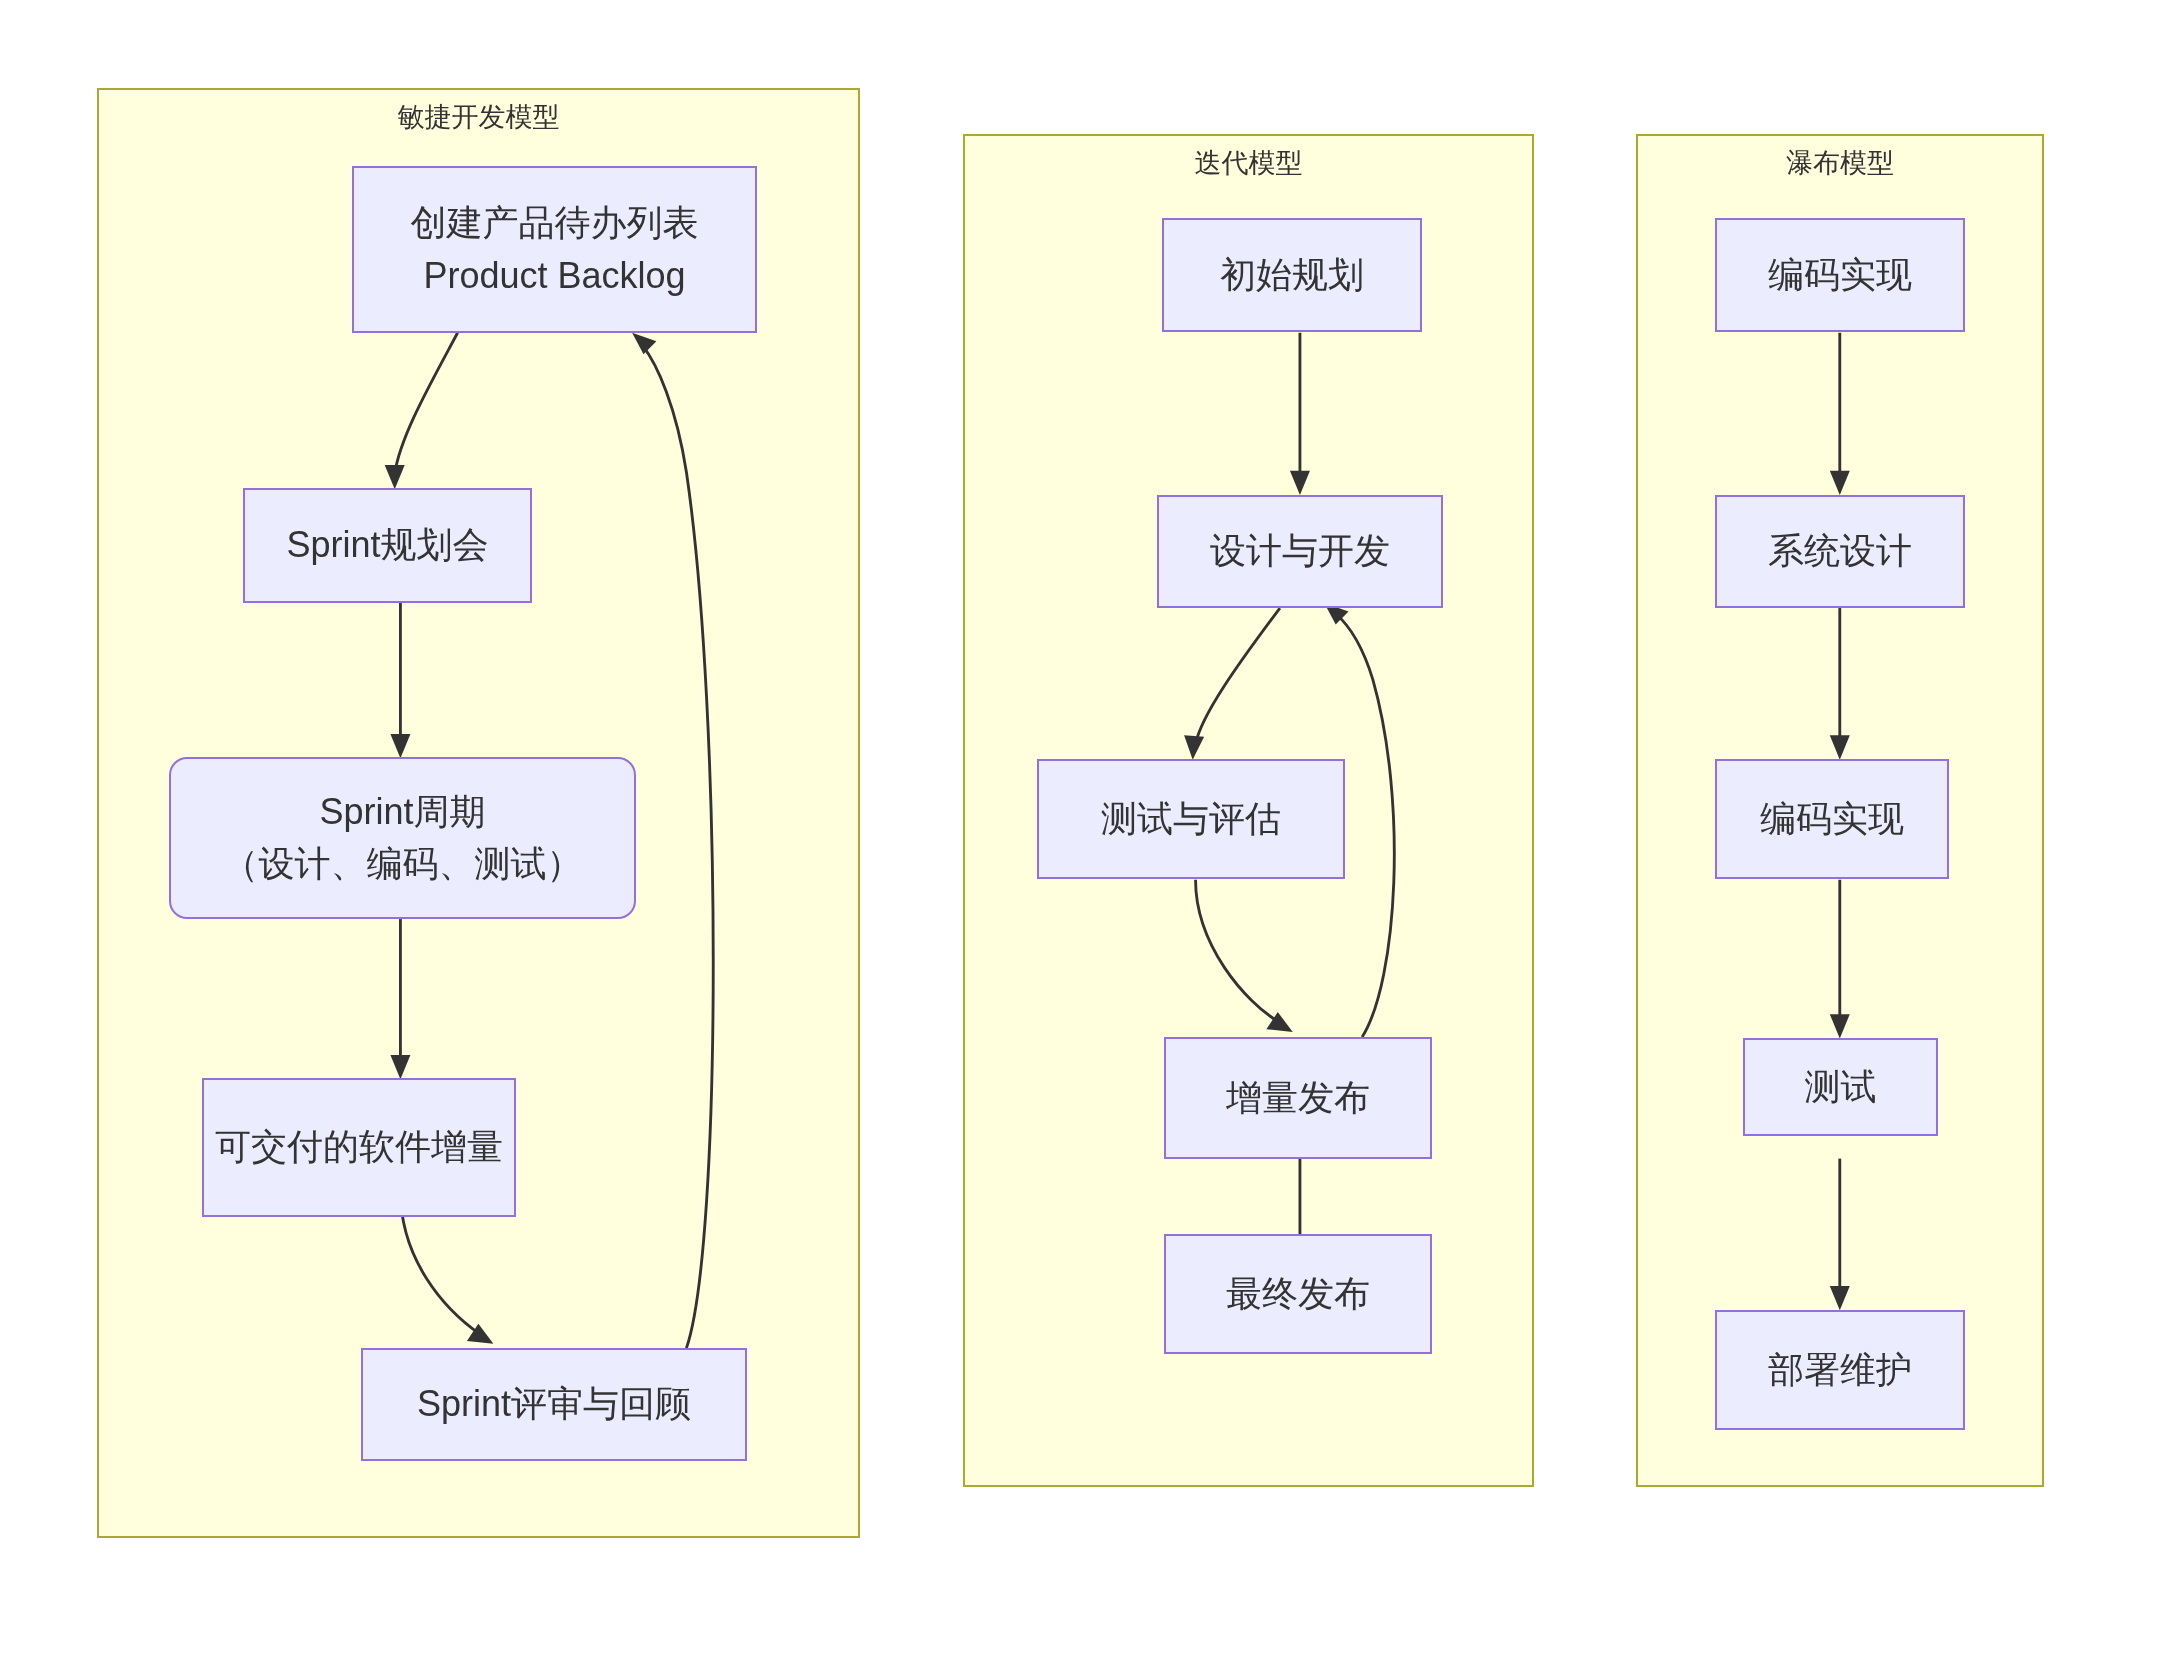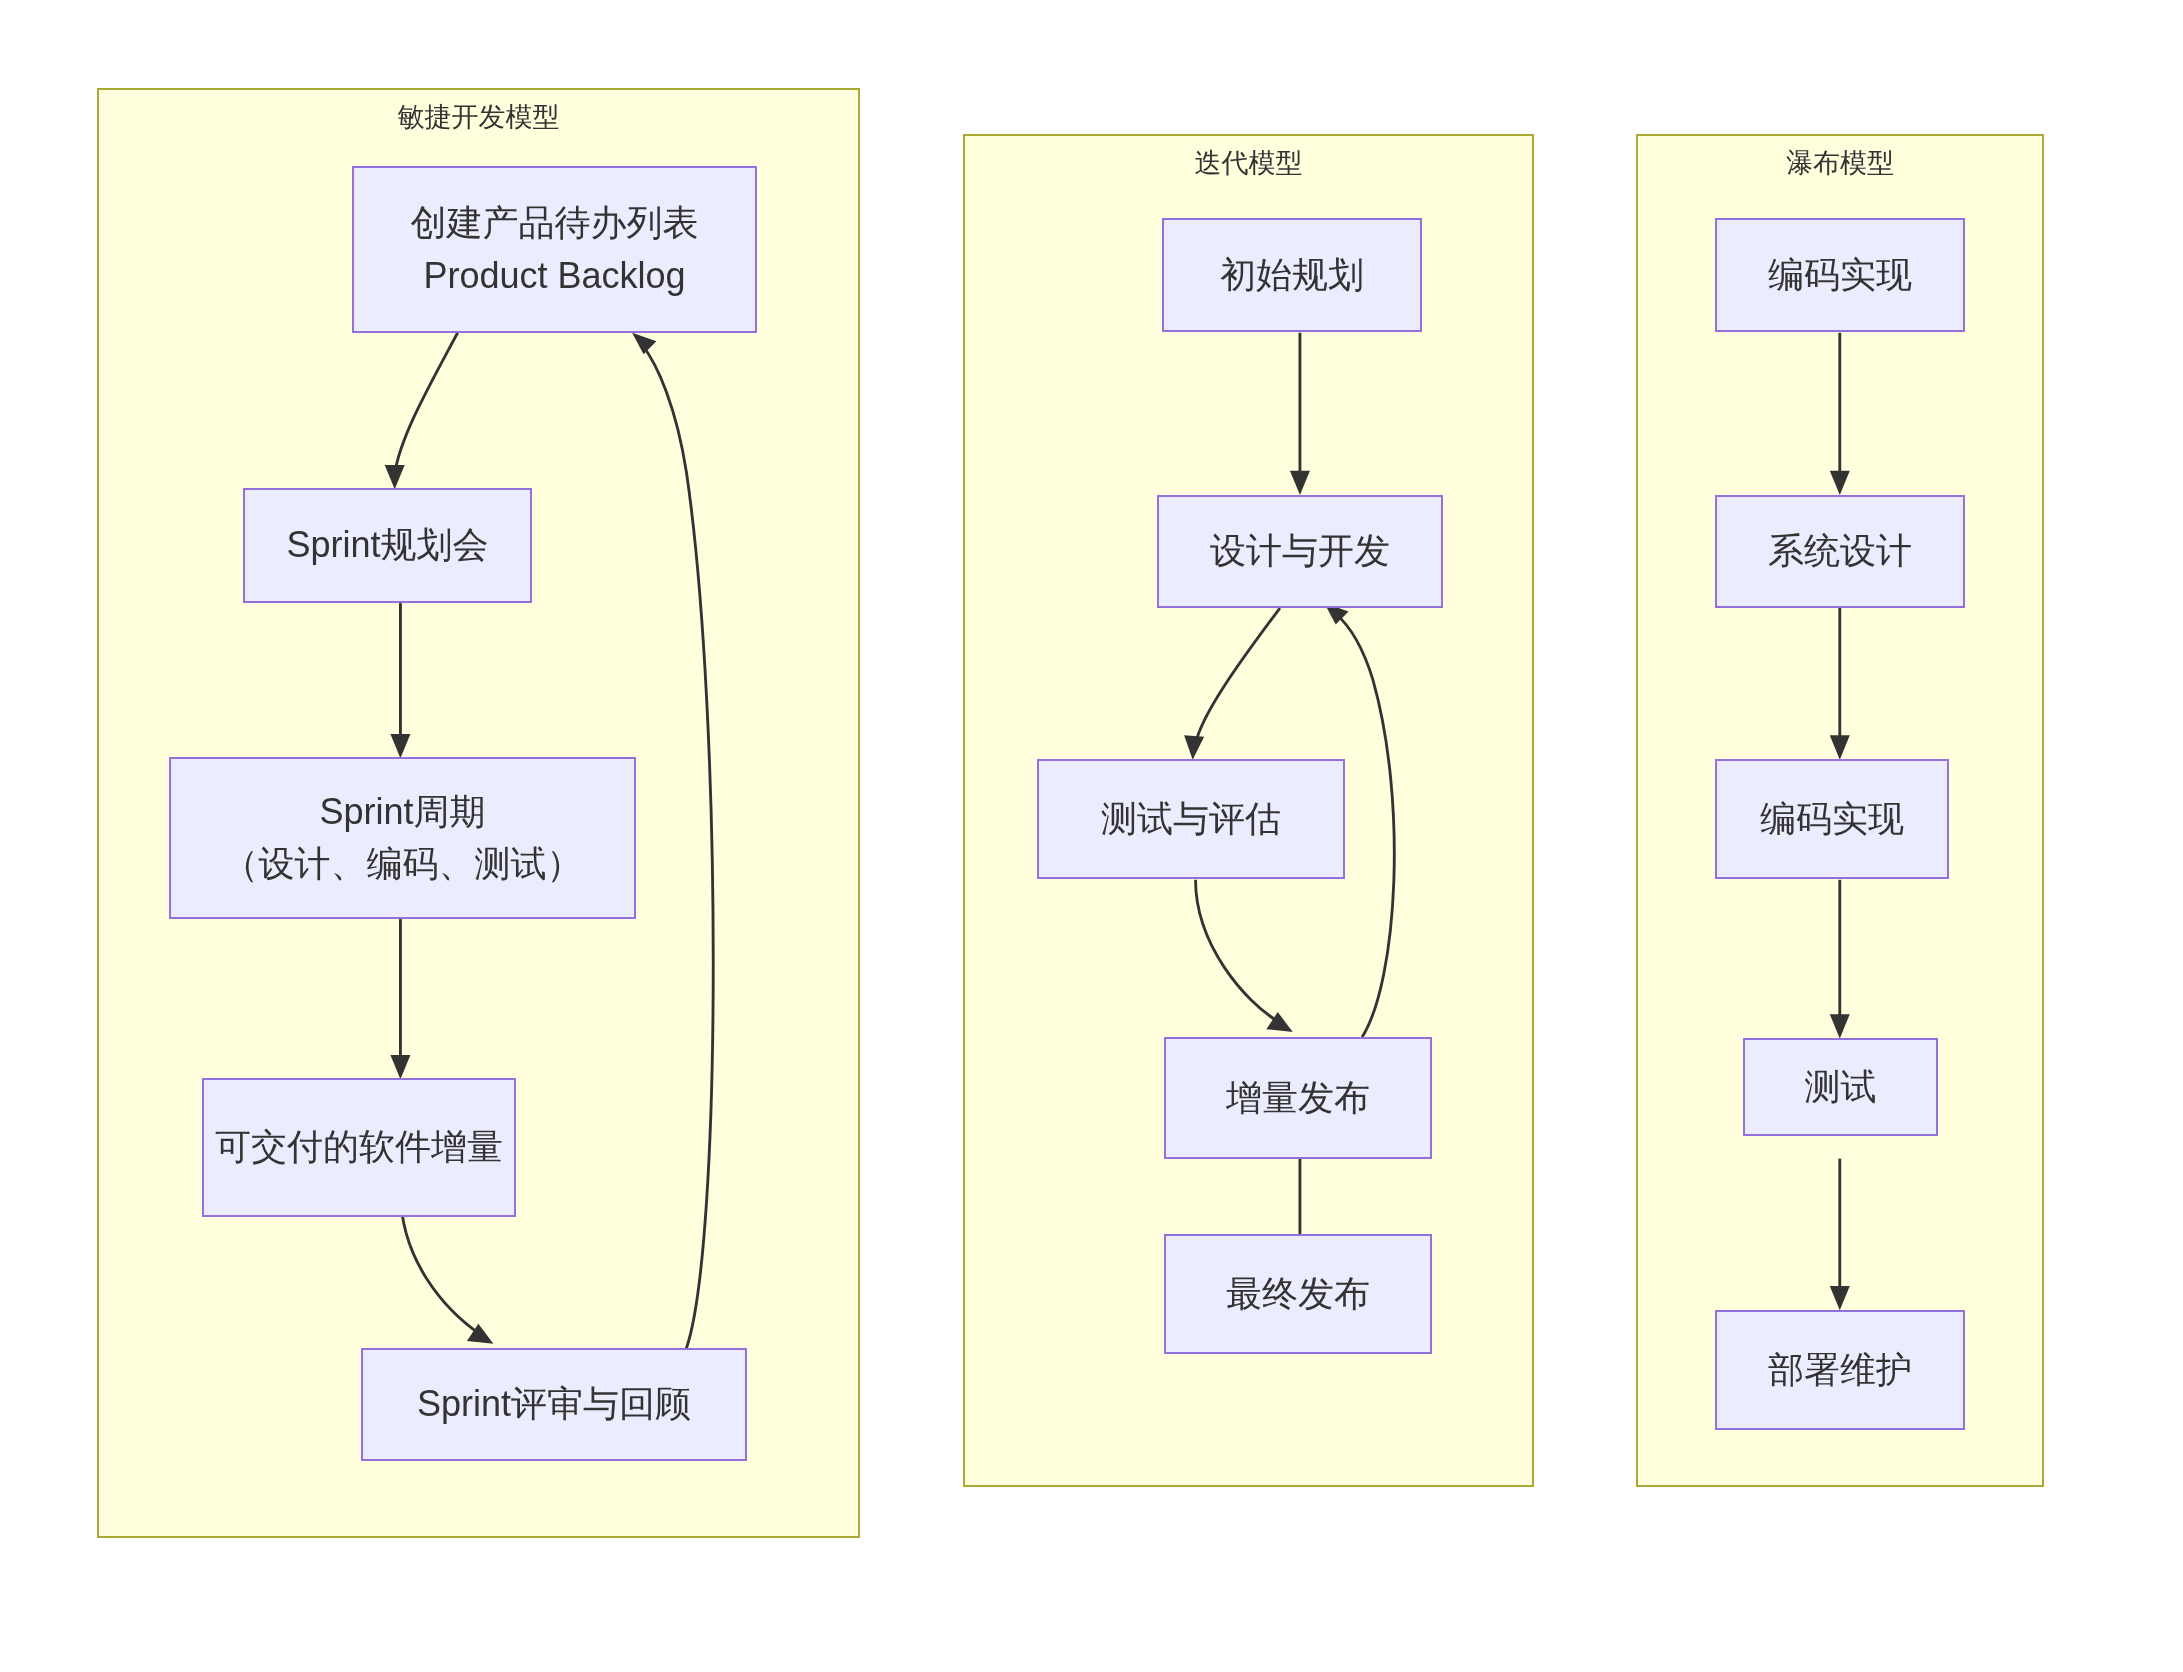--- a/index.html
+++ b/index.html
@@ -164,21 +164,21 @@
 
   <div class="node" style="left:352px; top:166px; width:405px; height:167px;">
     <span class="lbl">创建产品待办列表
 Product Backlog</span>
   </div>
 
   <div class="node" style="left:243px; top:488px; width:289px; height:115px;">
     <span class="lbl">Sprint规划会</span>
   </div>
 
-  <div class="node" style="left:169px; top:757px; width:467px; height:162px;">
+  <div class="node" style="left:169px; top:757px; width:467px; height:162px;border-radius:18px;">
     <span class="lbl">Sprint周期
 （设计、编码、测试）</span>
   </div>
 
   <div class="node" style="left:202px; top:1078px; width:314px; height:139px;">
     <span class="lbl">可交付的软件增量</span>
   </div>
 
   <div class="node" style="left:361px; top:1348px; width:386px; height:113px;">
     <span class="lbl">Sprint评审与回顾</span>

